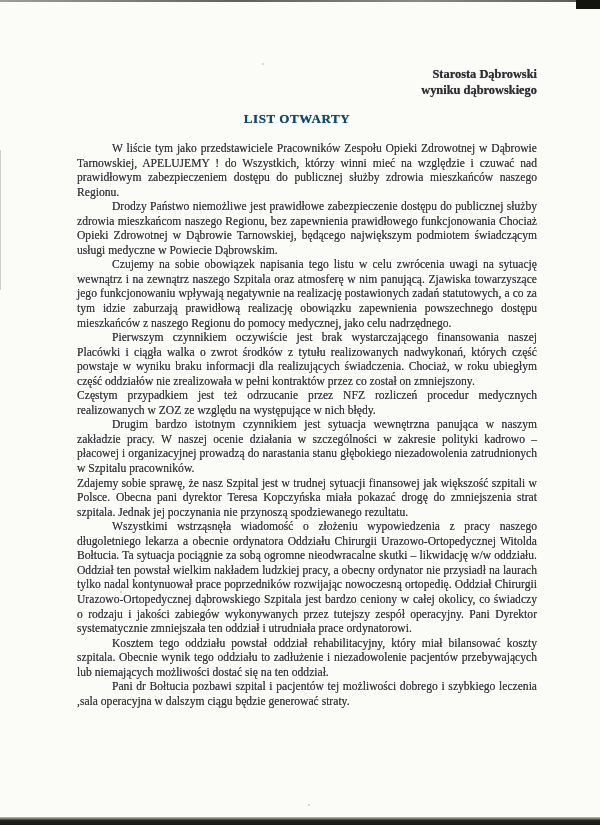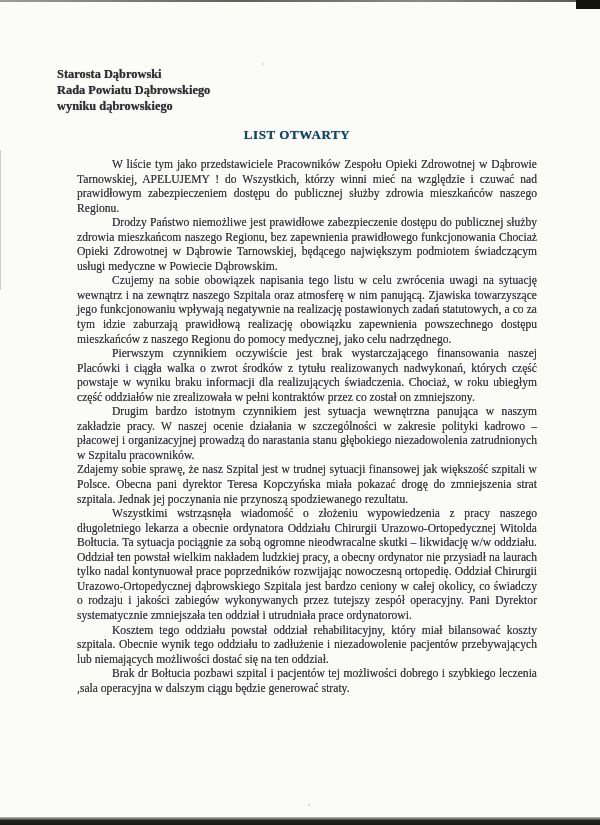--- a/index.html
+++ b/index.html
@@ -46,21 +46,21 @@
     background: rgba(60,70,60,0.25);
   }
   .content {
     position: absolute;
     left: 57px;
     top: 0;
     width: 480px;
   }
   .addressees {
     margin-top: 66px;
-    text-align: left;
+    text-align: right;
     font-weight: bold;
     font-size: 12.4px;
     line-height: 16px;
     color: #2e2e34;
     text-shadow: 0 0 0.7px rgba(60,60,70,0.85);
   }
   .letter-title {
     margin: 13px 0 0 0;
     text-align: center;
     font-weight: bold;
@@ -101,35 +101,35 @@
   <div class="edge-left"></div>
 
   <div class="speck s1"></div>
   <div class="speck s2"></div>
   <div class="speck s3"></div>
 
   <div class="content">
 
     <header class="addressees">
       <div>Starosta Dąbrowski</div>
-      <div>Rada Powiatu Dąbrowskiego</div>
       <div>wyniku dąbrowskiego</div>
     </header>
 
     <h1 class="letter-title">LIST OTWARTY</h1>
 
     <div class="letter-body">
       <p class="indent">W liście tym jako przedstawiciele Pracowników Zespołu Opieki Zdrowotnej w Dąbrowie Tarnowskiej, APELUJEMY ! do Wszystkich, którzy winni mieć na względzie i czuwać nad prawidłowym zabezpieczeniem dostępu do publicznej służby zdrowia mieszkańców naszego Regionu.</p>
       <p class="indent">Drodzy Państwo niemożliwe jest prawidłowe zabezpieczenie dostępu do publicznej służby zdrowia mieszkańcom naszego Regionu, bez zapewnienia prawidłowego funkcjonowania Chociaż Opieki Zdrowotnej w Dąbrowie Tarnowskiej, będącego największym podmiotem świadczącym usługi medyczne w Powiecie Dąbrowskim.</p>
       <p class="indent">Czujemy na sobie obowiązek napisania tego listu w celu zwrócenia uwagi na sytuację wewnątrz i na zewnątrz naszego Szpitala oraz atmosferę w nim panującą. Zjawiska towarzyszące jego funkcjonowaniu wpływają negatywnie na realizację postawionych zadań statutowych, a co za tym idzie zaburzają prawidłową realizację obowiązku zapewnienia powszechnego dostępu mieszkańców z naszego Regionu do pomocy medycznej, jako celu nadrzędnego.</p>
       <p class="indent">Pierwszym czynnikiem oczywiście jest brak wystarczającego finansowania naszej Placówki i ciągła walka o zwrot środków z tytułu realizowanych nadwykonań, których część powstaje w wyniku braku informacji dla realizujących świadczenia. Chociaż, w roku ubiegłym część oddziałów nie zrealizowała w pełni kontraktów przez co został on zmniejszony.</p>
+      <p class="noindent">Częstym przypadkiem jest też odrzucanie przez NFZ rozliczeń procedur medycznych realizowanych  w ZOZ ze względu na występujące w nich błędy.</p>
       <p class="indent">Drugim bardzo istotnym czynnikiem jest  sytuacja wewnętrzna panująca w naszym zakładzie pracy. W naszej ocenie działania w szczególności w zakresie polityki kadrowo – płacowej i organizacyjnej prowadzą do narastania stanu głębokiego niezadowolenia zatrudnionych w Szpitalu pracowników.</p>
       <p class="noindent">Zdajemy sobie sprawę, że nasz Szpital jest w trudnej sytuacji finansowej jak większość szpitali w Polsce. Obecna pani dyrektor Teresa Kopczyńska miała pokazać drogę do zmniejszenia strat szpitala. Jednak jej poczynania nie przynoszą spodziewanego rezultatu.</p>
       <p class="indent">Wszystkimi wstrząsnęła wiadomość o złożeniu wypowiedzenia z pracy naszego długoletniego lekarza a obecnie ordynatora Oddziału Chirurgii Urazowo-Ortopedycznej Witolda Bołtucia. Ta sytuacja pociągnie za sobą ogromne nieodwracalne skutki – likwidację w/w  oddziału. Oddział ten powstał wielkim nakładem ludzkiej pracy, a obecny ordynator nie przysiadł na laurach tylko nadal kontynuował prace poprzedników rozwijając nowoczesną ortopedię. Oddział Chirurgii Urazowo-Ortopedycznej dąbrowskiego Szpitala jest bardzo ceniony w całej okolicy, co świadczy o rodzaju i jakości zabiegów wykonywanych przez tutejszy zespół operacyjny. Pani Dyrektor systematycznie zmniejszała ten oddział i utrudniała prace ordynatorowi.</p>
       <p class="indent">Kosztem tego oddziału powstał oddział rehabilitacyjny, który miał bilansować koszty szpitala. Obecnie wynik tego oddziału to zadłużenie i niezadowolenie pacjentów przebywających lub niemających możliwości dostać się na ten oddział.</p>
-      <p class="indent">Brak dr Bołtucia pozbawi szpital i pacjentów tej możliwości dobrego i szybkiego leczenia ,sala operacyjna w dalszym ciągu będzie generować straty.</p>
+      <p class="indent">Pani dr Bołtucia pozbawi szpital i pacjentów tej możliwości dobrego i szybkiego leczenia ,sala operacyjna w dalszym ciągu będzie generować straty.</p>
     </div>
 
   </div>
 
   <div class="edge-bottom"></div>
 
 </div>
 
 </body></html>

